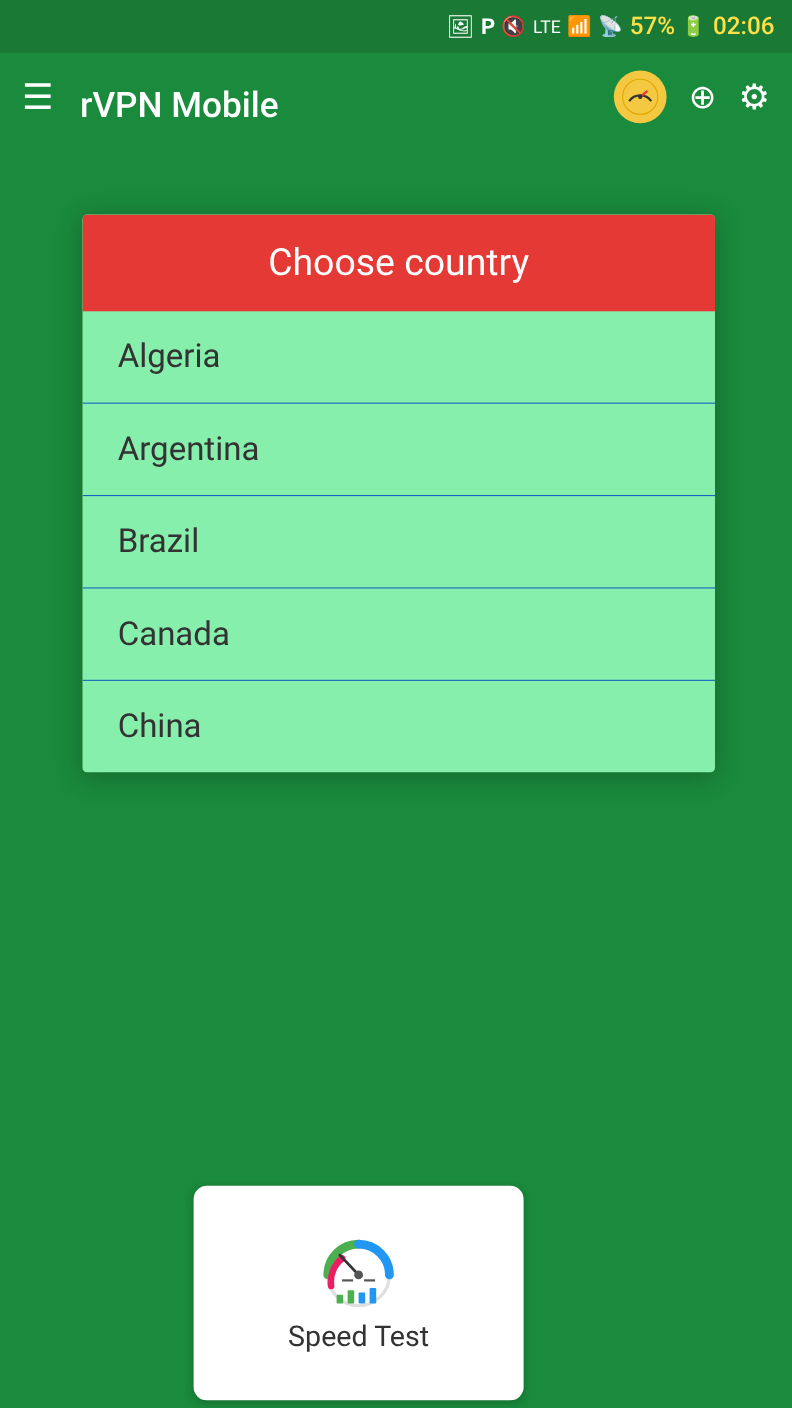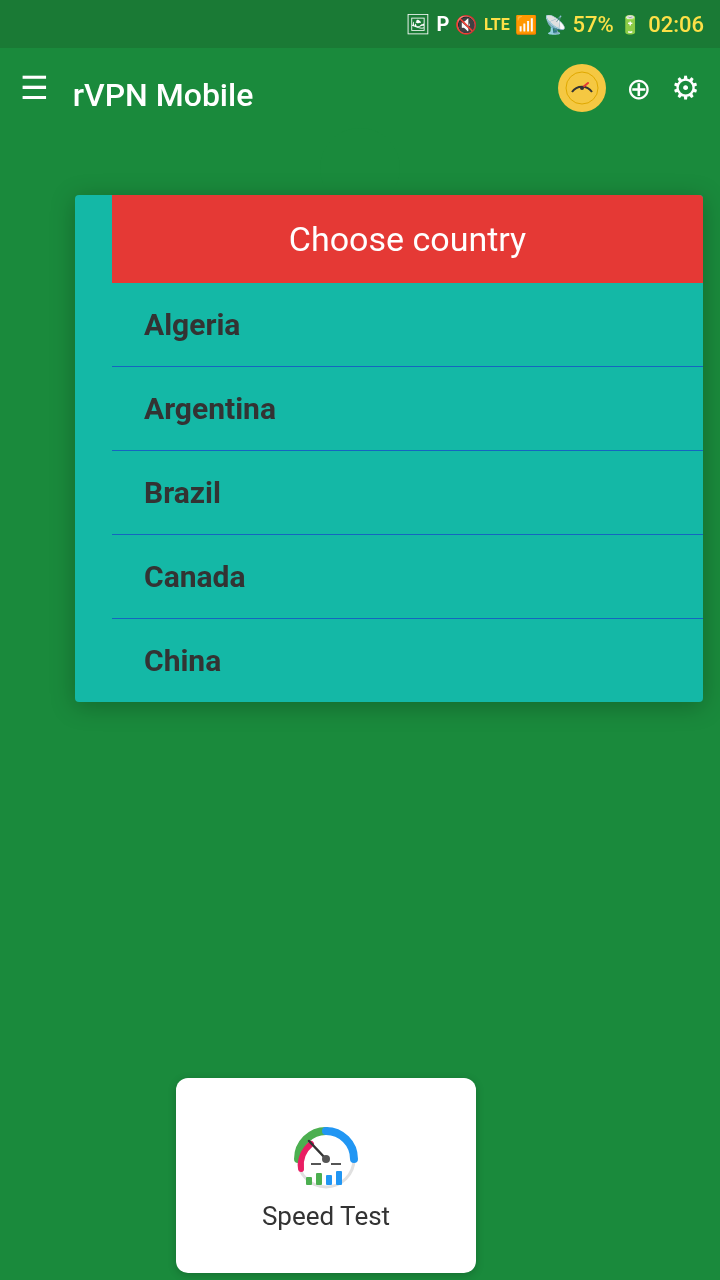--- a/index.html
+++ b/index.html
@@ -75,41 +75,39 @@
       align-items: center;
       justify-content: center;
       font-size: 24px;
     }
 
     
     .country-dialog {
       position: absolute;
       top: 195px;
       left: 75px;
-      width: 628px;
-      background: #14b8a6;
+      width: 575px;
+      background: #86efac;
       border-radius: 4px;
       box-shadow: 0 4px 24px rgba(0,0,0,0.25);
       overflow: hidden;
       z-index: 10;
-      padding-left: 37px;
     }
     .dialog-header {
       background: #e53935;
       padding: 24px 32px;
       text-align: center;
     }
     .dialog-header-text {
       color: white;
       font-size: 34px;
       font-weight: 400;
     }
     .country-list {
       list-style: none;
-      font-weight: bold;
     }
     .country-item {
       padding: 24px 32px;
       font-size: 30px;
       color: #333;
       border-bottom: 1px solid #1565c0;
       cursor: pointer;
     }
     .country-item:last-child {
       border-bottom: none;
@@ -175,21 +173,21 @@
 
 <div class="status-bar">
   <div class="status-icons">
 
     <span style="color:white;font-size:20px;">🖼</span>
 
     <span style="color:white;font-size:20px;font-weight:bold;">P</span>
 
     <span style="color:white;font-size:18px;">🔇</span>
 
-    <span style="color:#fde047;font-size:16px;font-weight:bold;">LTE</span>
+    <span style="color:#ffffff;font-size:16px;font-weight:normal;">LTE</span>
 
     <span style="color:white;font-size:18px;">📶</span>
 
     <span style="color:white;font-size:18px;">📡</span>
 
     <span class="status-text">57%</span>
 
     <span style="color:white;font-size:18px;">🔋</span>
 
     <span class="status-text">02:06</span>

